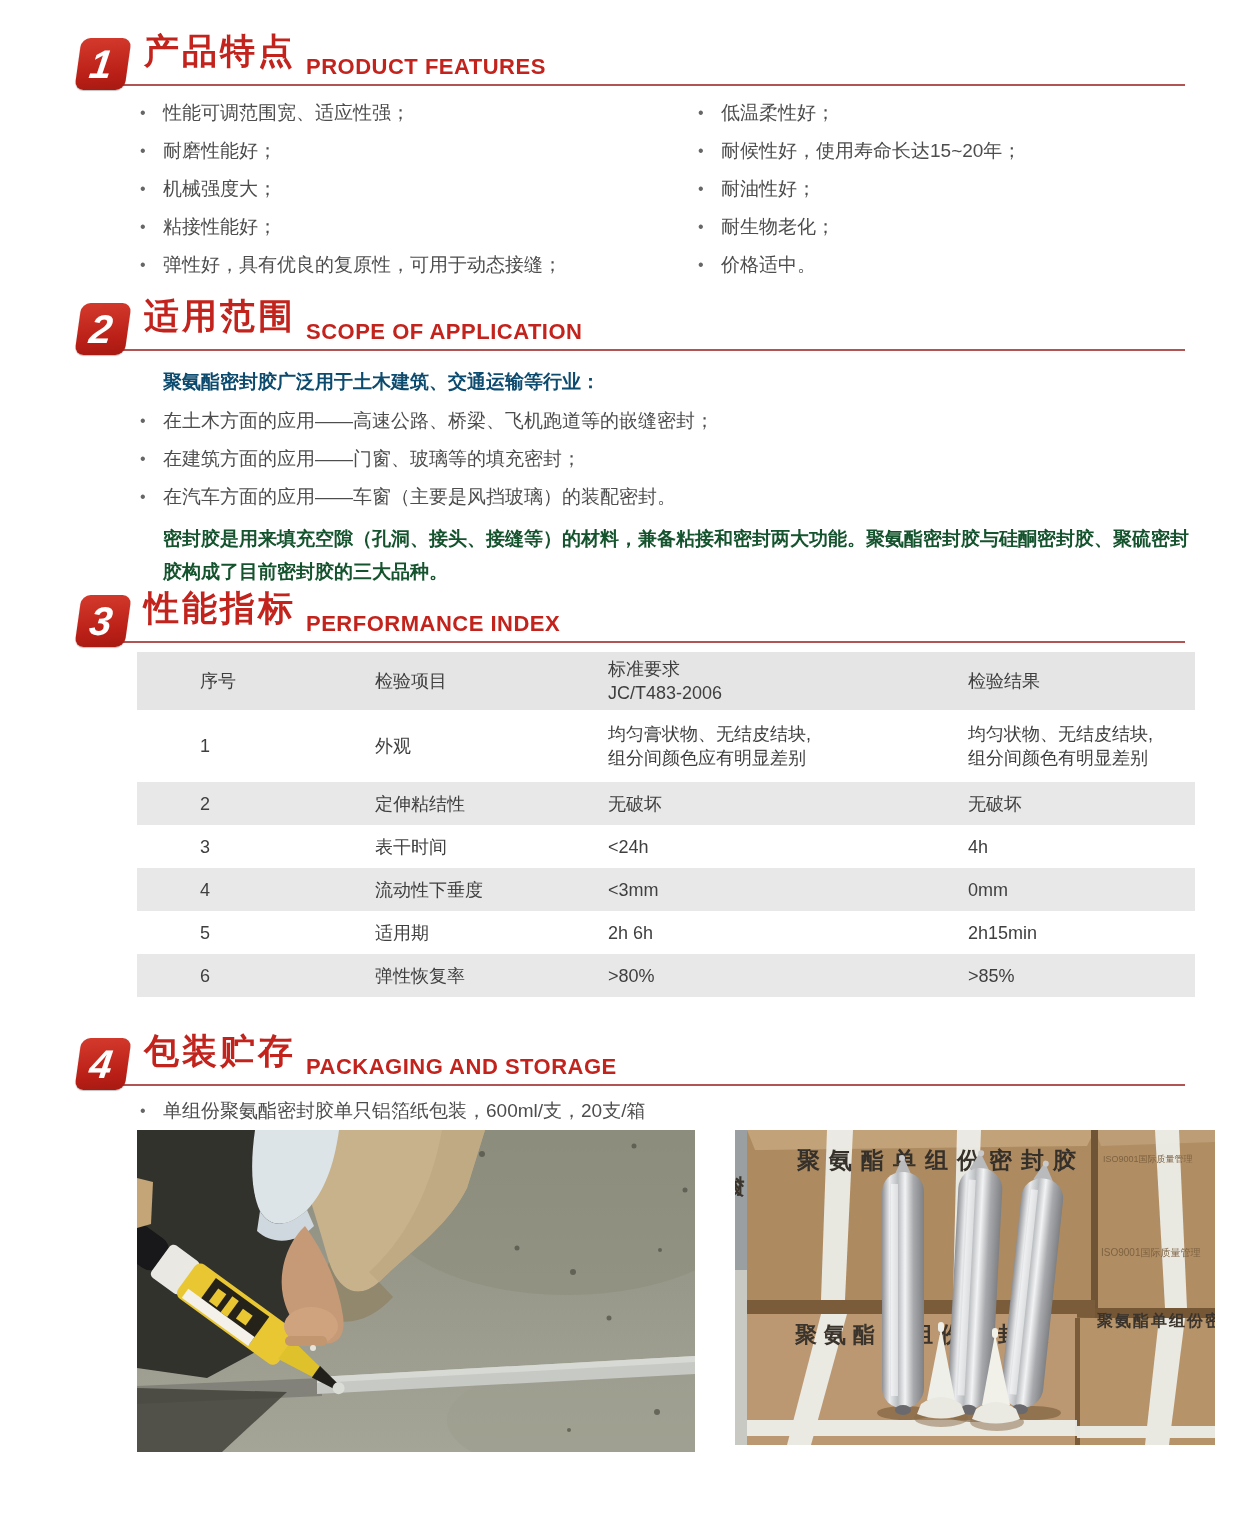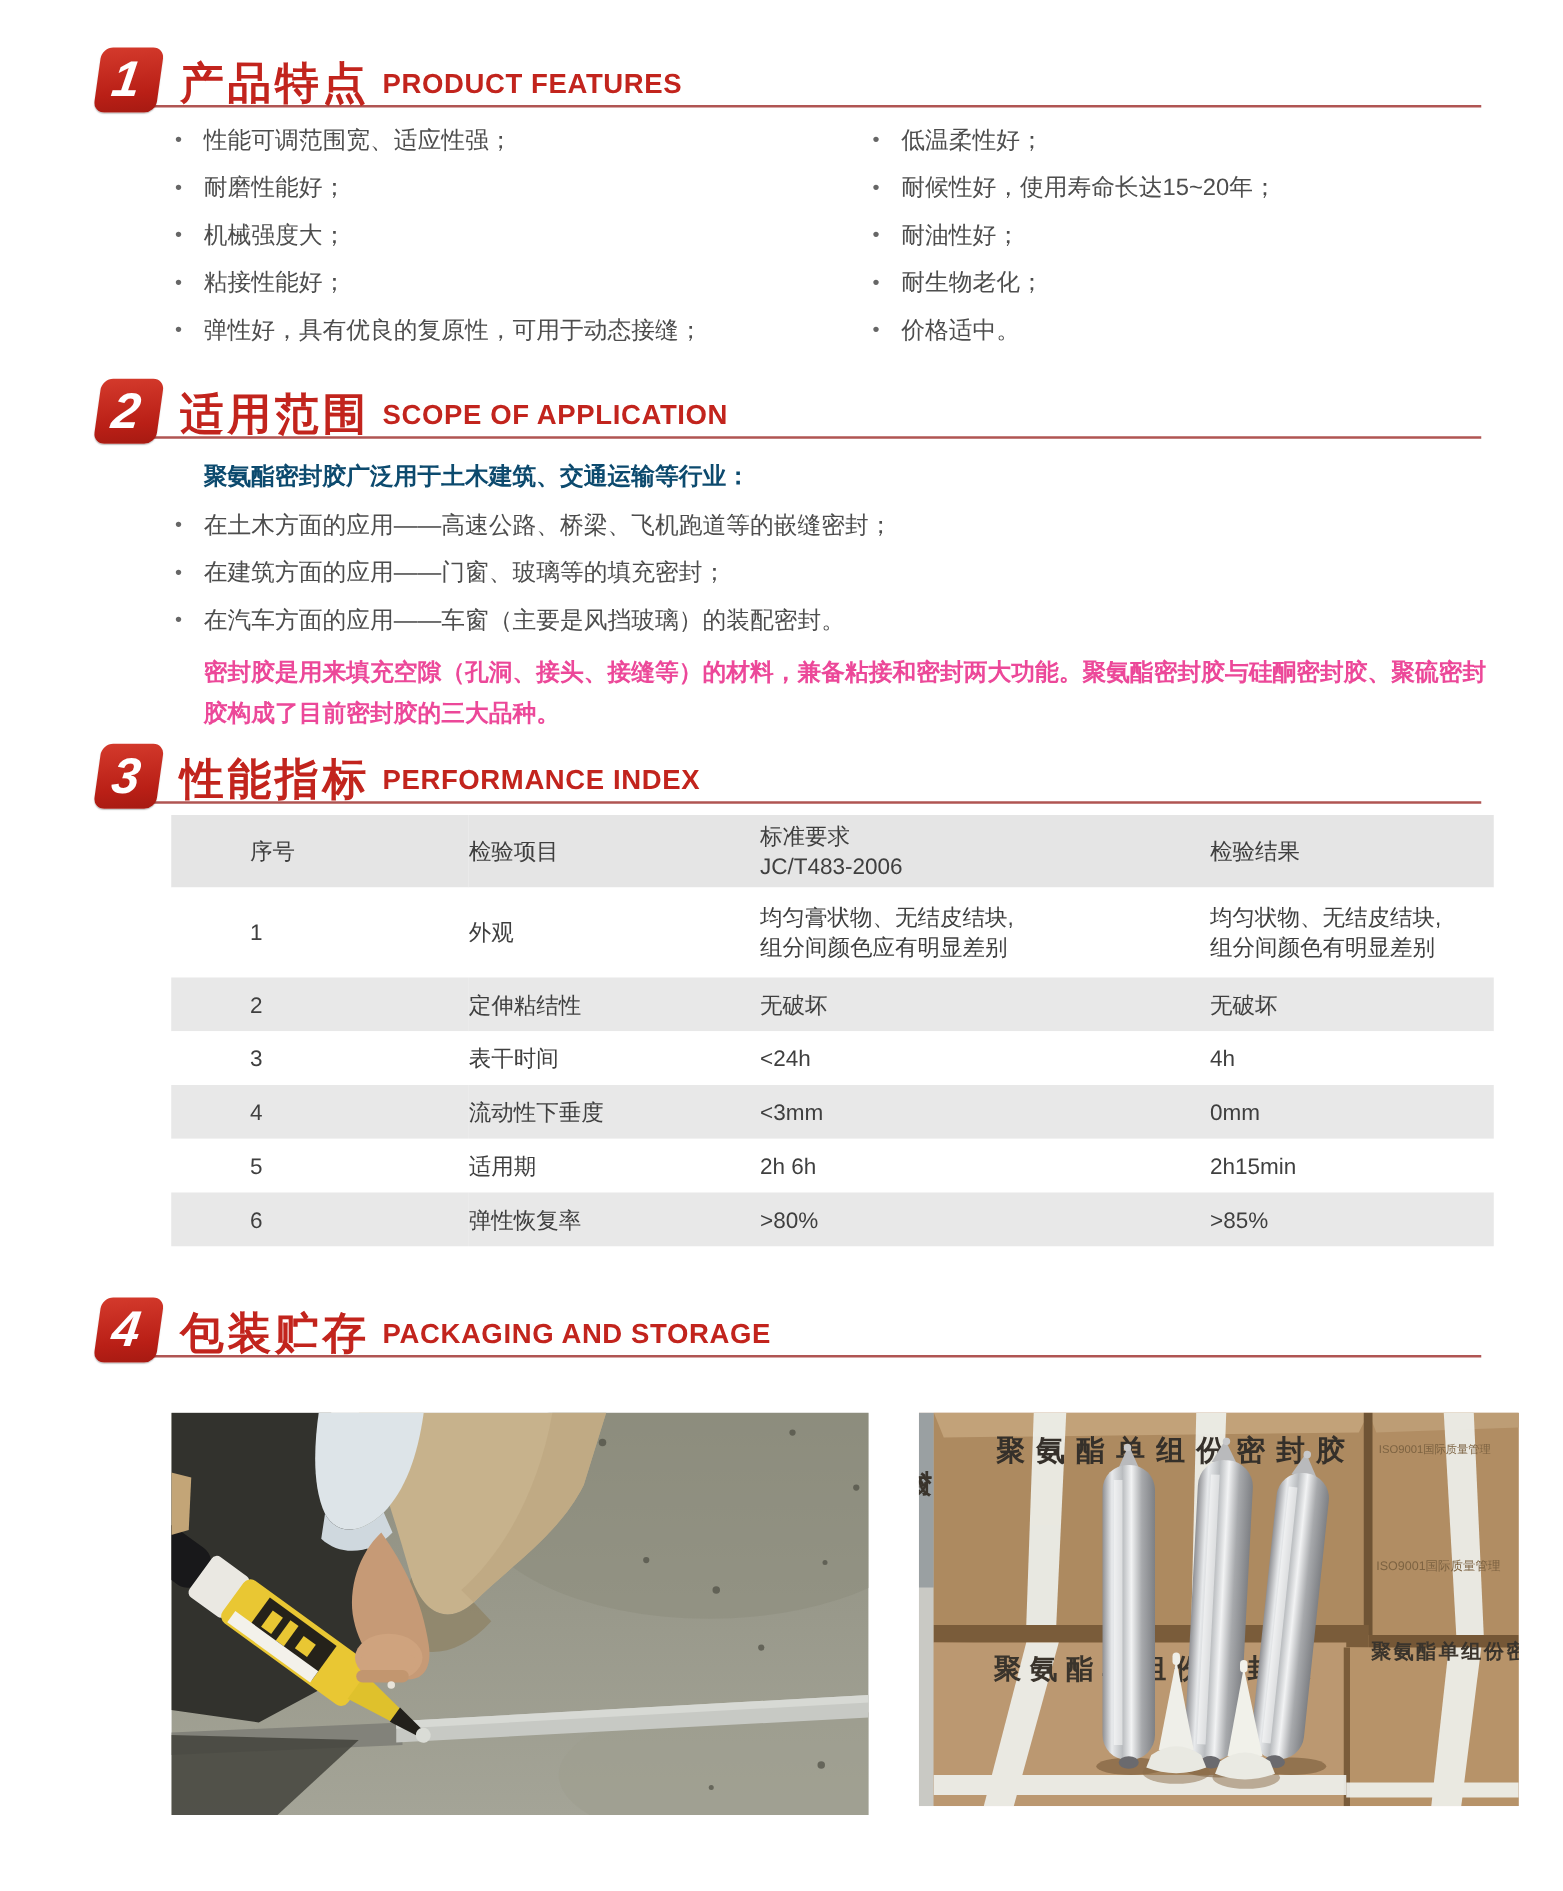--- a/index.html
+++ b/index.html
@@ -23,21 +23,21 @@
     border-radius:9px; transform:skewX(-8deg);
     display:flex; align-items:center; justify-content:center;
     box-shadow:0 1px 1px rgba(0,0,0,.25);
   }
   .num-box span {
     color:#fff; font-size:40px; font-weight:bold; font-style:italic;
     line-height:1; padding-right:4px;
   }
   .cn-title {
     color:#c2241d; font-size:35px; font-weight:bold; letter-spacing:3px;
-    line-height:1; margin-left:16px; padding-bottom:0; white-space:nowrap;
+    line-height:1; margin-left:16px; padding-bottom:16px; white-space:nowrap;
   }
   .en-title {
     color:#c2241d; font-size:22px; font-weight:bold; letter-spacing:0.5px;
     line-height:1; margin-left:10px; padding-bottom:6px; white-space:nowrap;
   }
 
   
   ul.bullets { list-style:none; }
   ul.bullets li {
     position:relative; padding-left:26px;
@@ -50,21 +50,21 @@
 
   .features { position:absolute; top:94px; left:137px; display:flex; }
   .features ul { width:558px; }
 
   .scope-block { position:absolute; top:366px; left:137px; width:1060px; }
   .scope-intro {
     font-size:19px; font-weight:bold; color:#0c4a6e;
     line-height:32px; margin-left:26px; margin-bottom:4px;
   }
   .scope-note {
-    font-size:19px; font-weight:bold; color:#ec4899;
+    font-size:19px; font-weight:bold; color:#14532d;
     line-height:33px; margin-left:26px; margin-top:6px; width:1035px;
   }
 
   
   table.perf {
     position:absolute; top:652px; left:137px; width:1058px;
     border-collapse:collapse; table-layout:fixed;
   }
   table.perf th, table.perf td {
     font-size:18px; font-weight:normal; color:#3f3f3f; text-align:left;
@@ -199,20 +199,23 @@
   </table>
 
   <div class="sec-head" style="top:1036px">
     <div class="num-box">
       <span>4</span>
     </div>
     <div class="cn-title">包装贮存</div>
     <div class="en-title">PACKAGING AND STORAGE</div>
   </div>
 
+  <ul class="bullets pack-list">
+    <li>单组份聚氨酯密封胶单只铝箔纸包装，600ml/支，20支/箱</li>
+  </ul>
 
   <div class="photo photo-left">
     <svg viewBox="0 0 558 322" width="558" height="322">
       <defs>
         <linearGradient id="conc" x1="0" y1="0" x2="0" y2="1">
           <stop offset="0" stop-color="#8e8e7f"></stop>
             <stop offset="1" stop-color="#a4a497"></stop>
         </linearGradient>
       </defs>
       <rect width="558" height="322" fill="url(#conc)"></rect>

